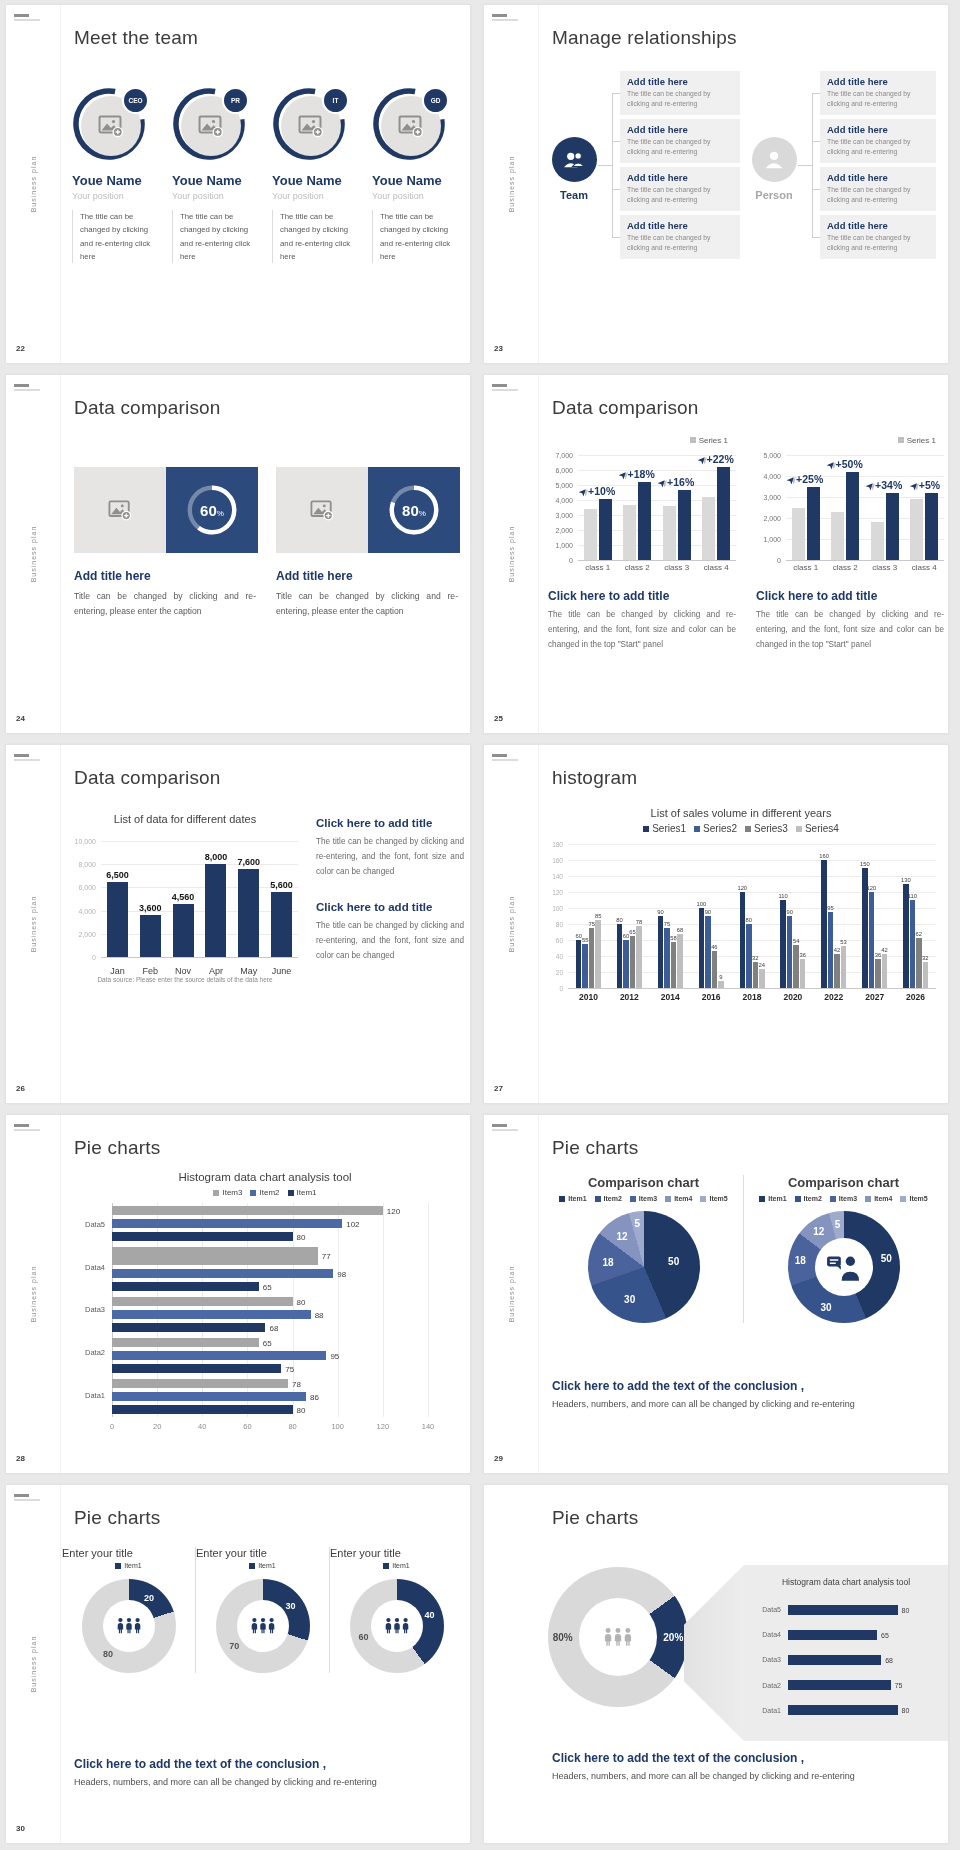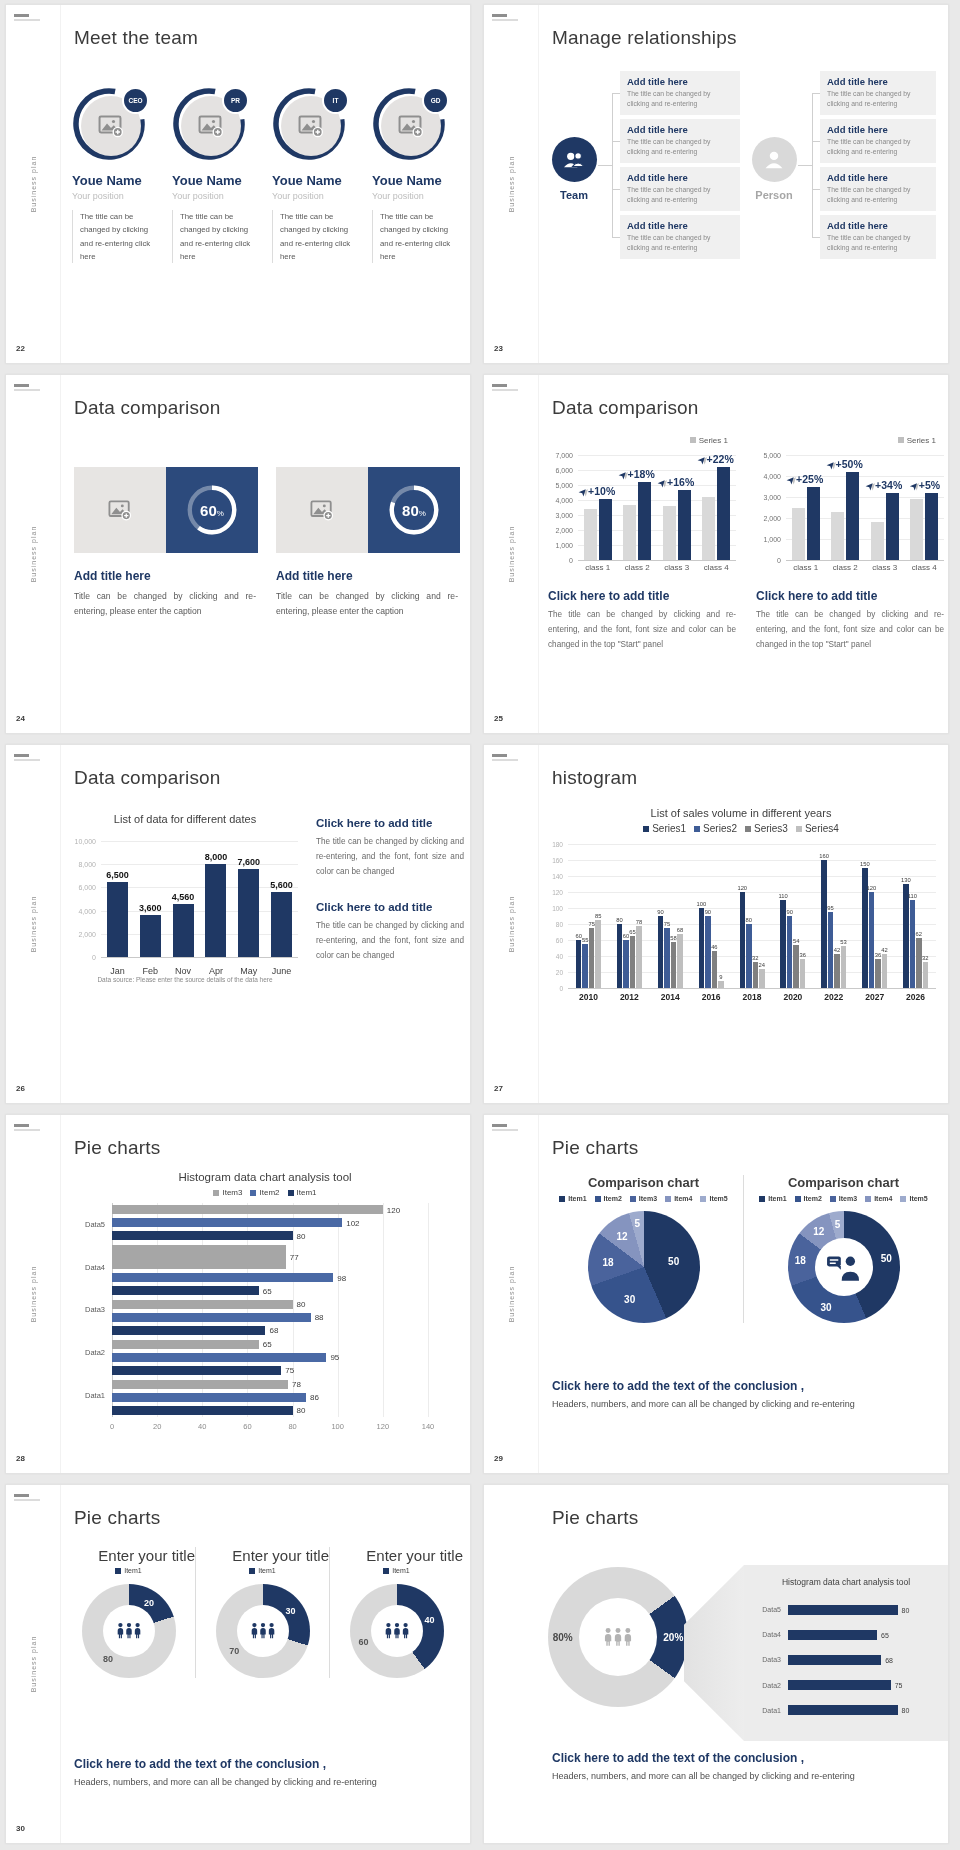--- a/index.html
+++ b/index.html
@@ -123,21 +123,21 @@
   .lg29{justify-content:center;font-size:7px;color:#404040;margin:5px 0 9px;}
   .pie{width:112px;height:112px;border-radius:50%;position:relative;margin:0 auto;}
   .concl{position:absolute;left:14px;right:8px;}
   .concl-t{font-size:12px;font-weight:bold;color:#1f3864;}
   .concl-d{font-size:9px;color:#4d4d4d;margin-top:6px;}
 
   
   .p30{position:absolute;left:2px;top:62px;display:flex;}
   .panel30{width:133px;position:relative;}
   .panel30 + .panel30{border-left:1px solid #dcdcdc;}
-  .c30-title{text-align:right;font-size:15px;color:#3d3d3d;}
+  .c30-title{text-align:left;font-size:11px;color:#3d3d3d;}
   .lg30{justify-content:center;font-size:7px;color:#404040;margin:3px 0 0;}
   .donut30{width:94px;height:94px;border-radius:50%;position:relative;margin:10px auto 0;}
   .donut30 .pie-lbl{font-size:9px;font-weight:bold;}
 
   
   .p31{position:absolute;left:6px;top:50px;right:0;height:212px;}
   .d31{position:absolute;left:4px;top:32px;width:140px;height:140px;border-radius:50%;}
   .d31 .pie-lbl{font-size:10px;font-weight:bold;}
   .tri31{position:absolute;left:140px;top:30px;width:60px;height:176px;
     background:linear-gradient(90deg,#e2e2e2,#ededed);clip-path:polygon(0 34%,100% 0,100% 100%,0 66%);}
@@ -865,21 +865,21 @@
                   <span class="hb-val">120</span>
                 </div>
                 <div style="height: 9px; width: 72.8571%; background: rgb(74, 105, 165); position: relative;">
                   <span class="hb-val">102</span>
                 </div>
                 <div style="height: 9px; width: 57.1429%; background: rgb(31, 56, 100); position: relative;">
                   <span class="hb-val">80</span>
                 </div>
               </div>
               <div style="display: flex; flex-direction: column; gap: 4px; position: relative; z-index: 1;">
-                <div style="height: 24px; width: 55%; background: rgb(166, 166, 166); position: relative;">
+                <div style="height: 18px; width: 55%; background: rgb(166, 166, 166); position: relative; padding-left: 32px;">
                   <span class="hb-val">77</span>
                 </div>
                 <div style="height: 9px; width: 70%; background: rgb(74, 105, 165); position: relative;">
                   <span class="hb-val">98</span>
                 </div>
                 <div style="height: 9px; width: 46.4286%; background: rgb(31, 56, 100); position: relative;">
                   <span class="hb-val">65</span>
                 </div>
               </div>
               <div style="display: flex; flex-direction: column; gap: 4px; position: relative; z-index: 1;">

